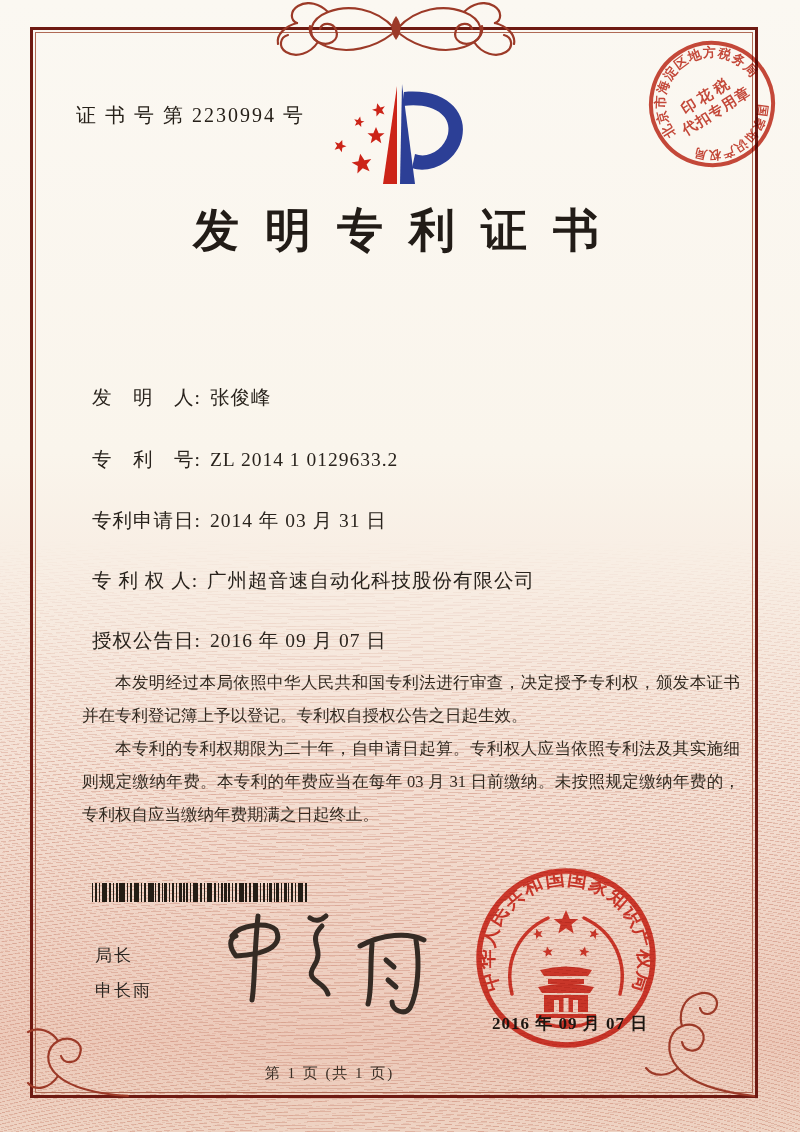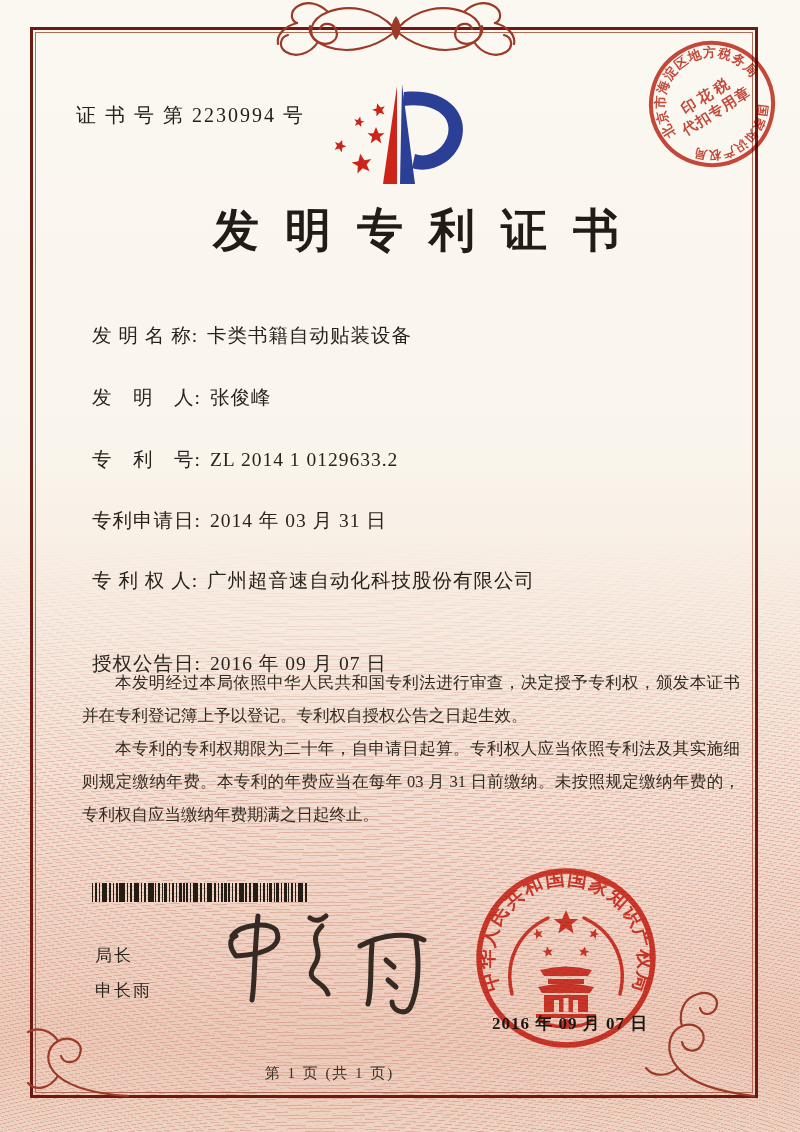--- a/index.html
+++ b/index.html
@@ -20,21 +20,21 @@
             mask-image:linear-gradient(to bottom,transparent 0,#000 42%);}
   .frame{position:absolute;left:30px;top:27px;width:728px;height:1071px;box-sizing:border-box;
     border:3px solid var(--frame-red);}
   .frame::after{content:"";position:absolute;inset:2px;border:1px solid #b06a55;}
   .orn{position:absolute;pointer-events:none;}
   .orn path{stroke:var(--ornament-red);stroke-width:2.2;fill:none;stroke-linecap:round;}
   .orn .leaf{fill:var(--ornament-red);stroke:none;}
   .cert-no{position:absolute;left:76px;top:102px;font-size:20px;letter-spacing:2px;color:#262019;}
   .logo{position:absolute;left:322px;top:80px;}
   .title{position:absolute;left:34px;top:200px;width:724px;text-align:center;
-    font-size:46px;font-weight:bold;letter-spacing:26px;text-indent:26px;color:#221c17;padding-left:20px;}
+    font-size:46px;font-weight:bold;letter-spacing:26px;text-indent:26px;color:#221c17;}
   .field{position:absolute;left:92px;font-size:19.5px;color:#29231d;white-space:nowrap;}
   .field .lbl{letter-spacing:1px;}
   .field .val{margin-left:9px;letter-spacing:1px;}
   .bodytext{position:absolute;left:82px;top:666px;width:658px;font-size:16.5px;
     line-height:33px;color:#332a21;}
   .bodytext p{margin:0;text-indent:2em;text-align:justify;}
   .barcode{position:absolute;left:92px;top:883px;width:215px;height:19px;
     background-image:
       repeating-linear-gradient(90deg,#241d15 0,#241d15 1.5px,transparent 1.5px,transparent 3.5px),
       repeating-linear-gradient(90deg,transparent 0,transparent 12px,#241d15 12px,#241d15 15px),
@@ -104,36 +104,33 @@
       <use href="#star" transform="translate(57,30) scale(0.7) rotate(-15)"></use>
       <use href="#star" transform="translate(37,42) scale(0.55) rotate(12)"></use>
       <use href="#star" transform="translate(54,56) scale(0.9)"></use>
       <use href="#star" transform="translate(18,66) scale(0.65) rotate(20)"></use>
       <use href="#star" transform="translate(40,84) scale(1.05) rotate(-10)"></use>
     </g>
   </svg>
 
   <div class="title">发明专利证书</div>
 
-  <div class="field" style="top:322px">
-    <span class="lbl">发 明 名 称:</span><span class="val">卡类书籍自动贴装设备</span>
-  </div>
   <div class="field" style="top:384px">
     <span class="lbl">发　明　人:</span><span class="val">张俊峰</span>
   </div>
   <div class="field" style="top:446px">
     <span class="lbl">专　利　号:</span><span class="val">ZL 2014 1 0129633.2</span>
   </div>
   <div class="field" style="top:507px">
     <span class="lbl">专利申请日:</span><span class="val">2014 年 03 月 31 日</span>
   </div>
   <div class="field" style="top:567px">
     <span class="lbl">专 利 权 人:</span><span class="val">广州超音速自动化科技股份有限公司</span>
   </div>
-  <div class="field" style="top:650px">
+  <div class="field" style="top:627px">
     <span class="lbl">授权公告日:</span><span class="val">2016 年 09 月 07 日</span>
   </div>
 
   <div class="bodytext">
     <p>本发明经过本局依照中华人民共和国专利法进行审查，决定授予专利权，颁发本证书并在专利登记簿上予以登记。专利权自授权公告之日起生效。</p>
     <p>本专利的专利权期限为二十年，自申请日起算。专利权人应当依照专利法及其实施细则规定缴纳年费。本专利的年费应当在每年 03 月 31 日前缴纳。未按照规定缴纳年费的，专利权自应当缴纳年费期满之日起终止。</p>
   </div>
 
   <div class="barcode"></div>
 

